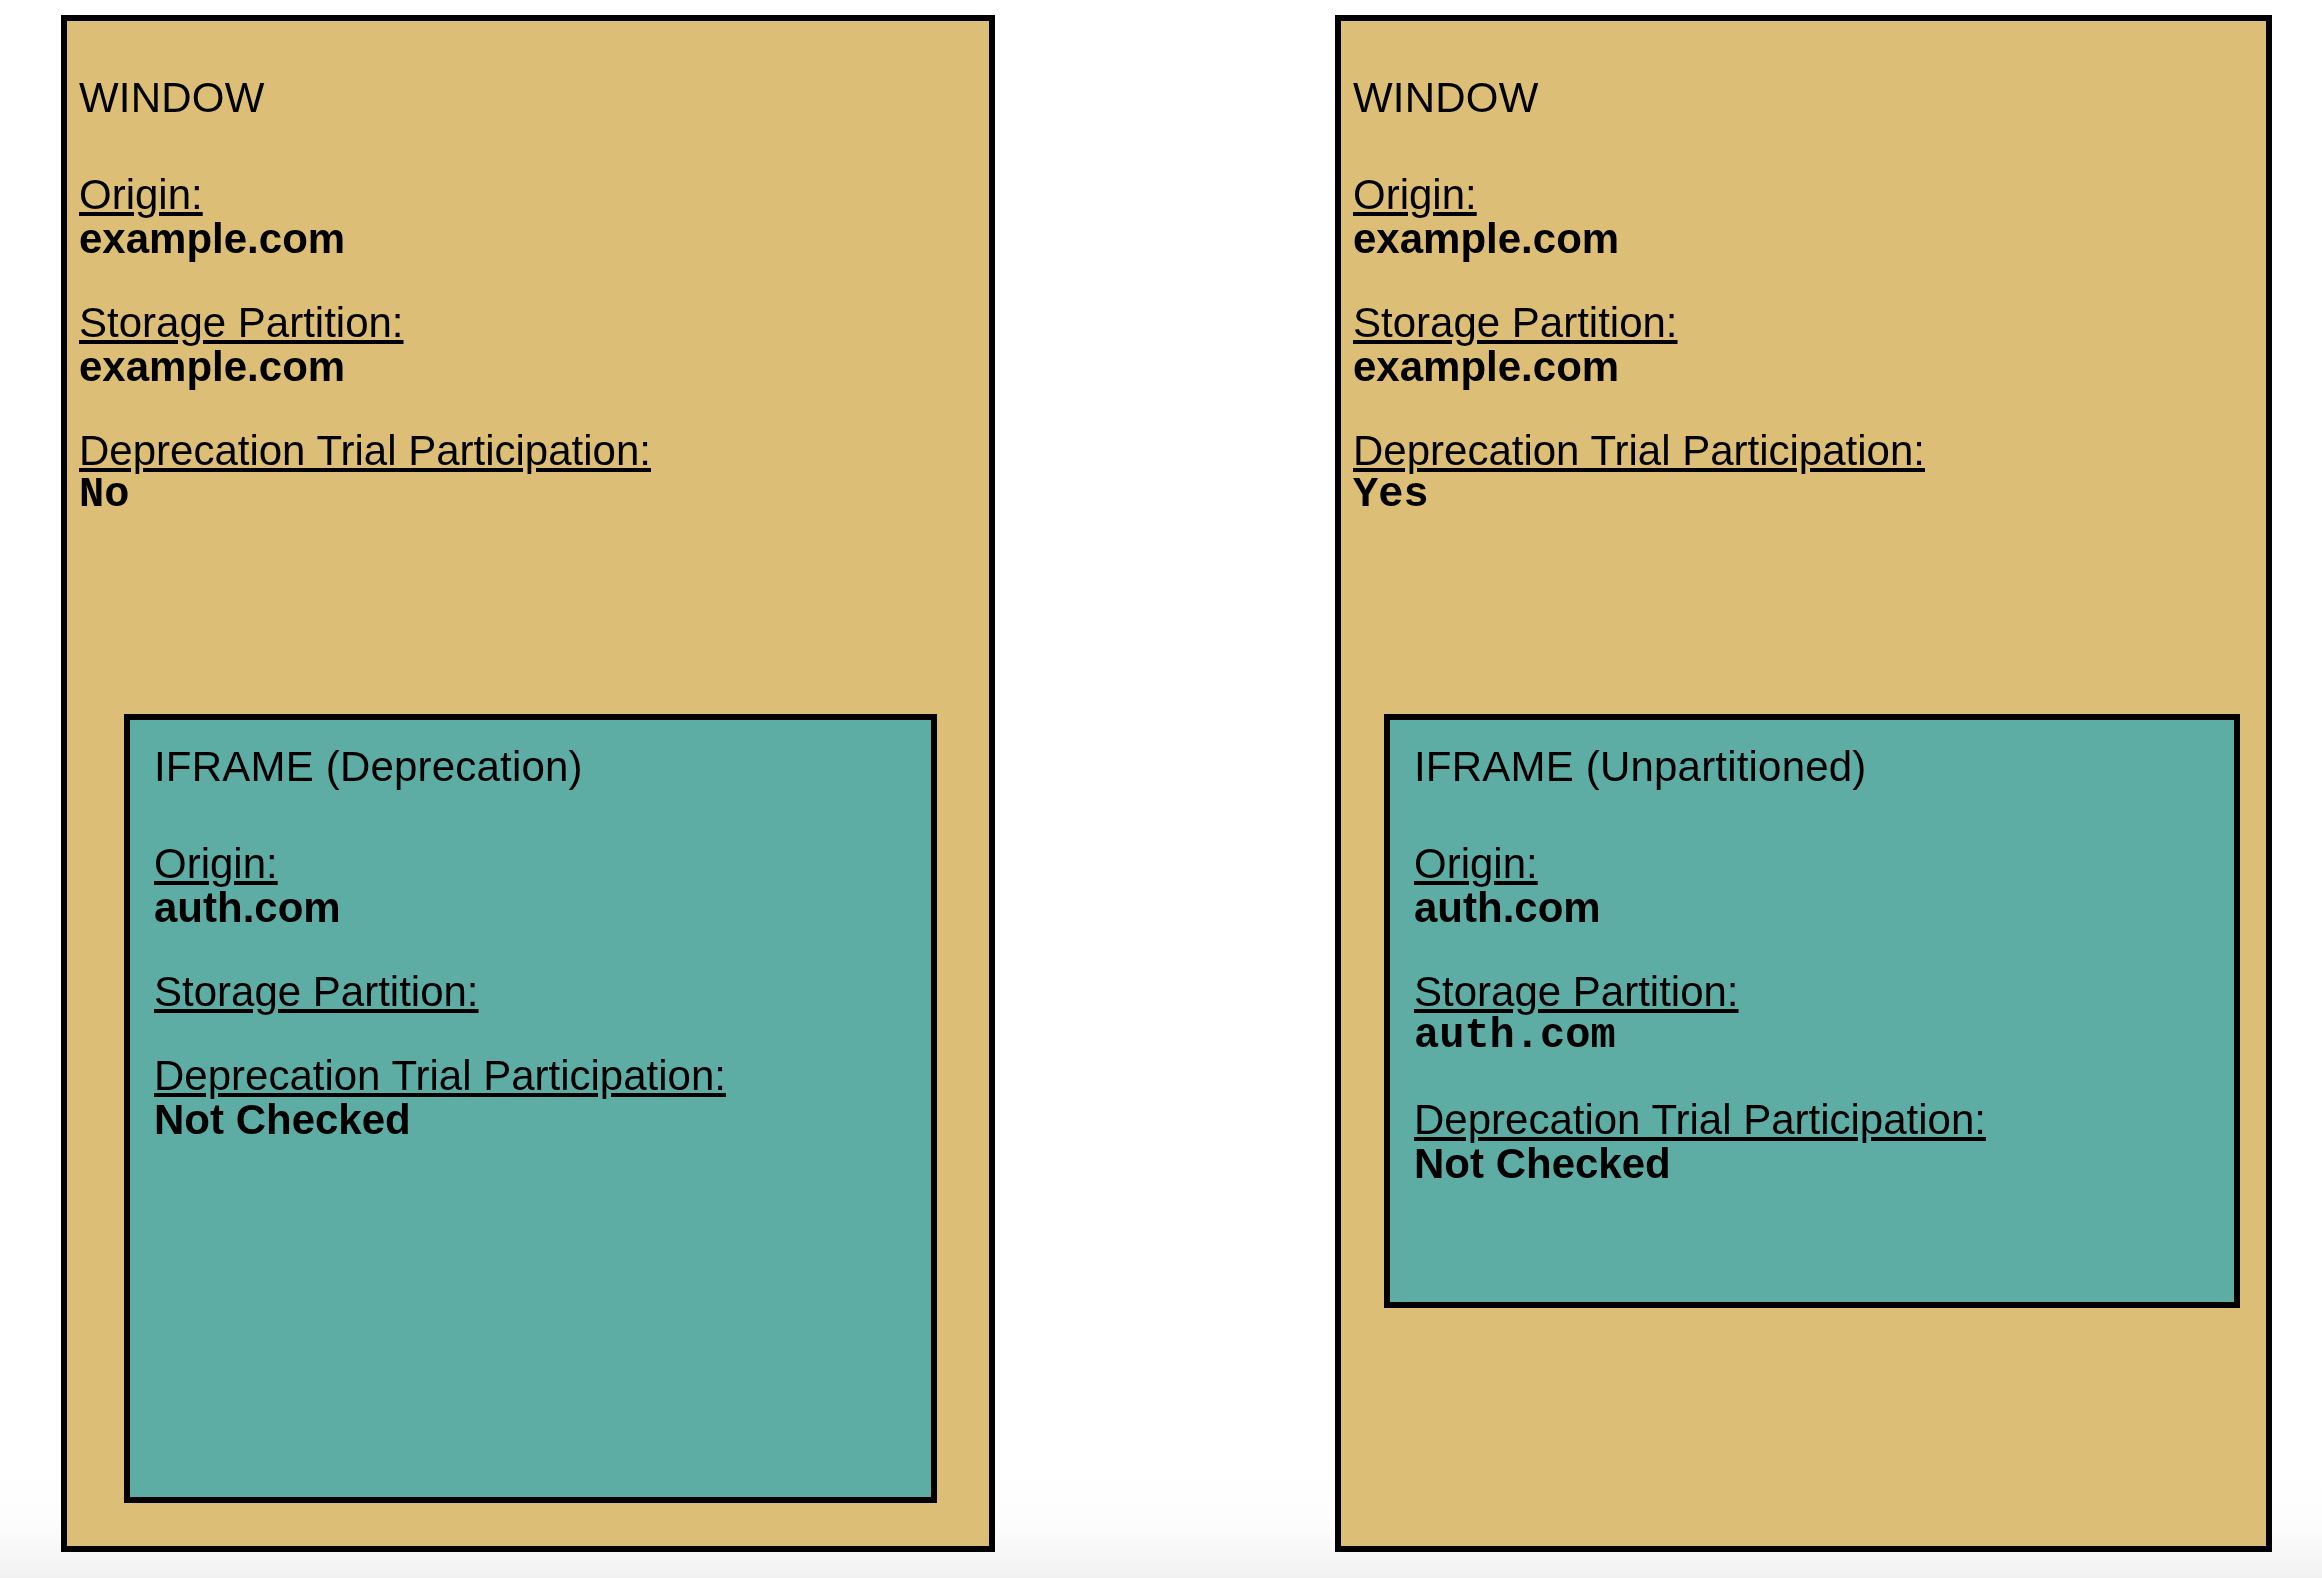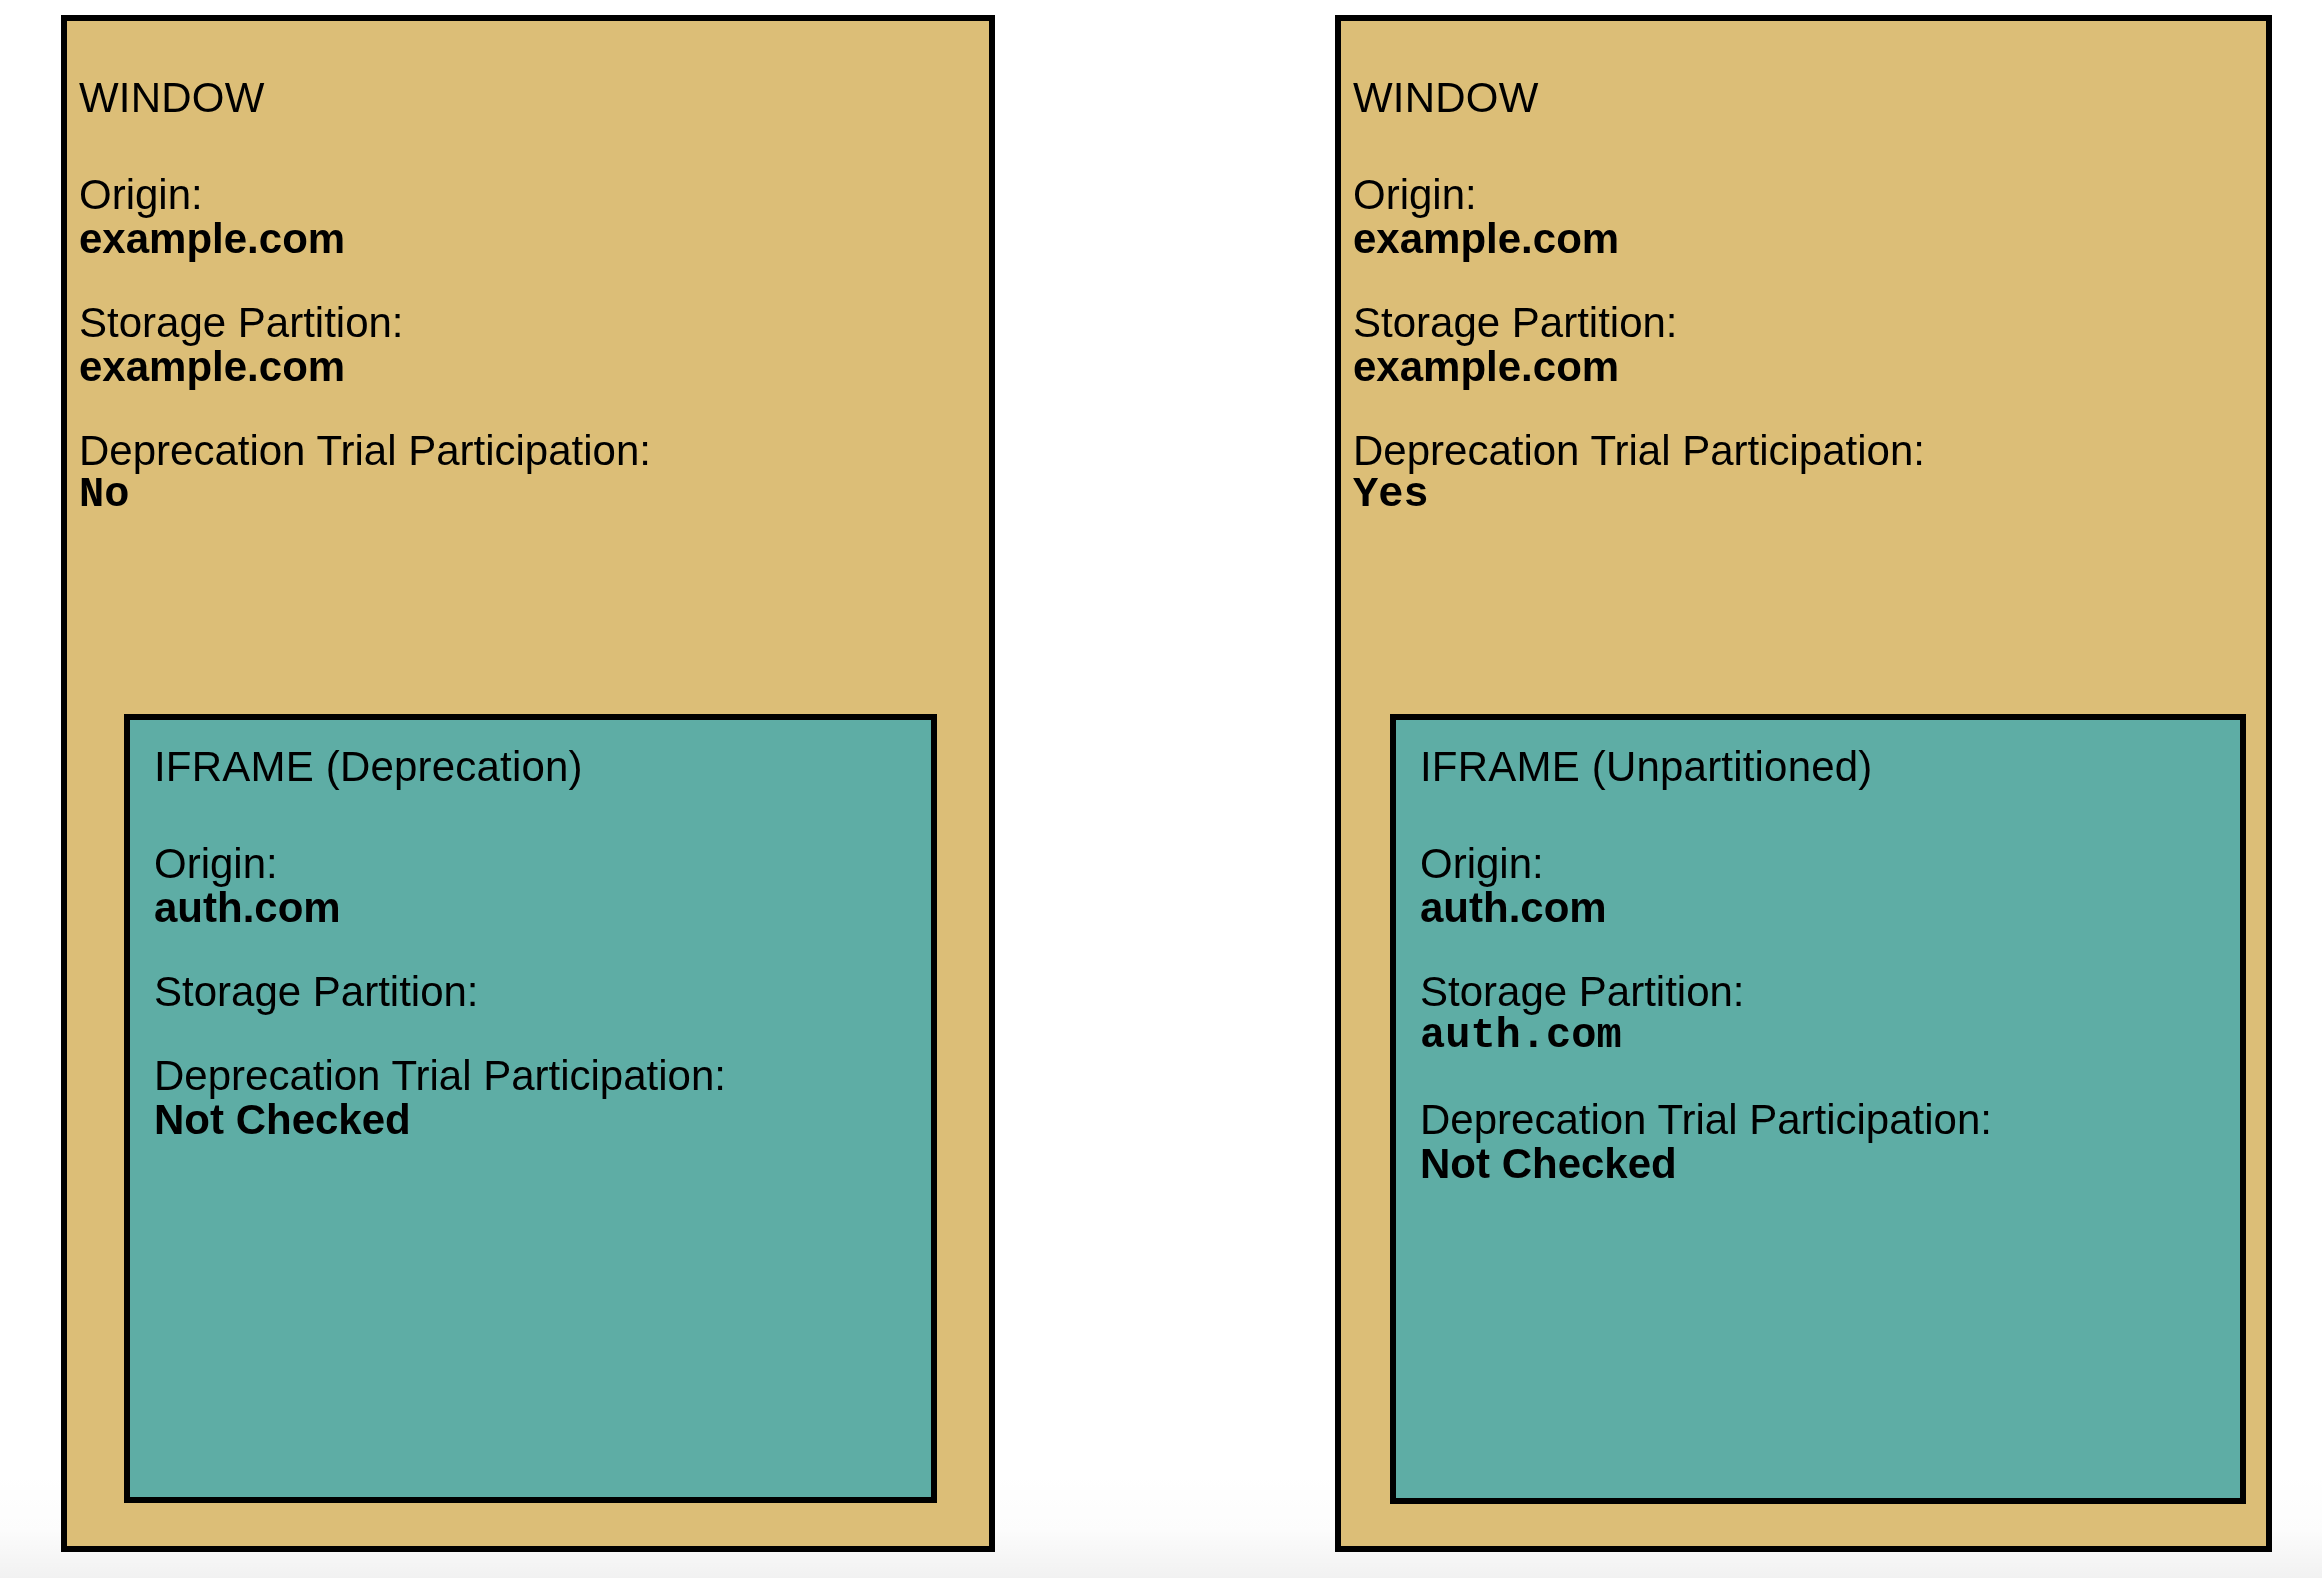--- a/index.html
+++ b/index.html
@@ -45,39 +45,39 @@
     border: 6px solid #000000;
   }
   
   #iframe-left {
     left: 57px;
     top: 693px;
     width: 813px;
     height: 789px;
   }
   #iframe-right {
-    left: 49px;
+    left: 43px;
     top: 693px;
     width: 856px;
-    height: 790px;
+    height: 594px;
   }
 
   .box-title {
     font-size: 42px;
     line-height: 1.0;
     letter-spacing: 0.2px;
     white-space: nowrap;
   }
 
   .field {
     font-size: 42px;
     line-height: 1.05;
     white-space: nowrap;
   }
-  .field .label { display: block; font-weight: normal; }
+  .field .label { display: block; font-weight: normal; text-decoration: underline; }
   .field .value { display: block; font-weight: bold; }
   .field .value.bold { font-weight: bold; font-family: Liberation Mono, monospace; }
 
   
   .window-content {
     position: absolute;
     left: 12px;
     top: 20px;
     right: 0;
     margin-top: 36px;

